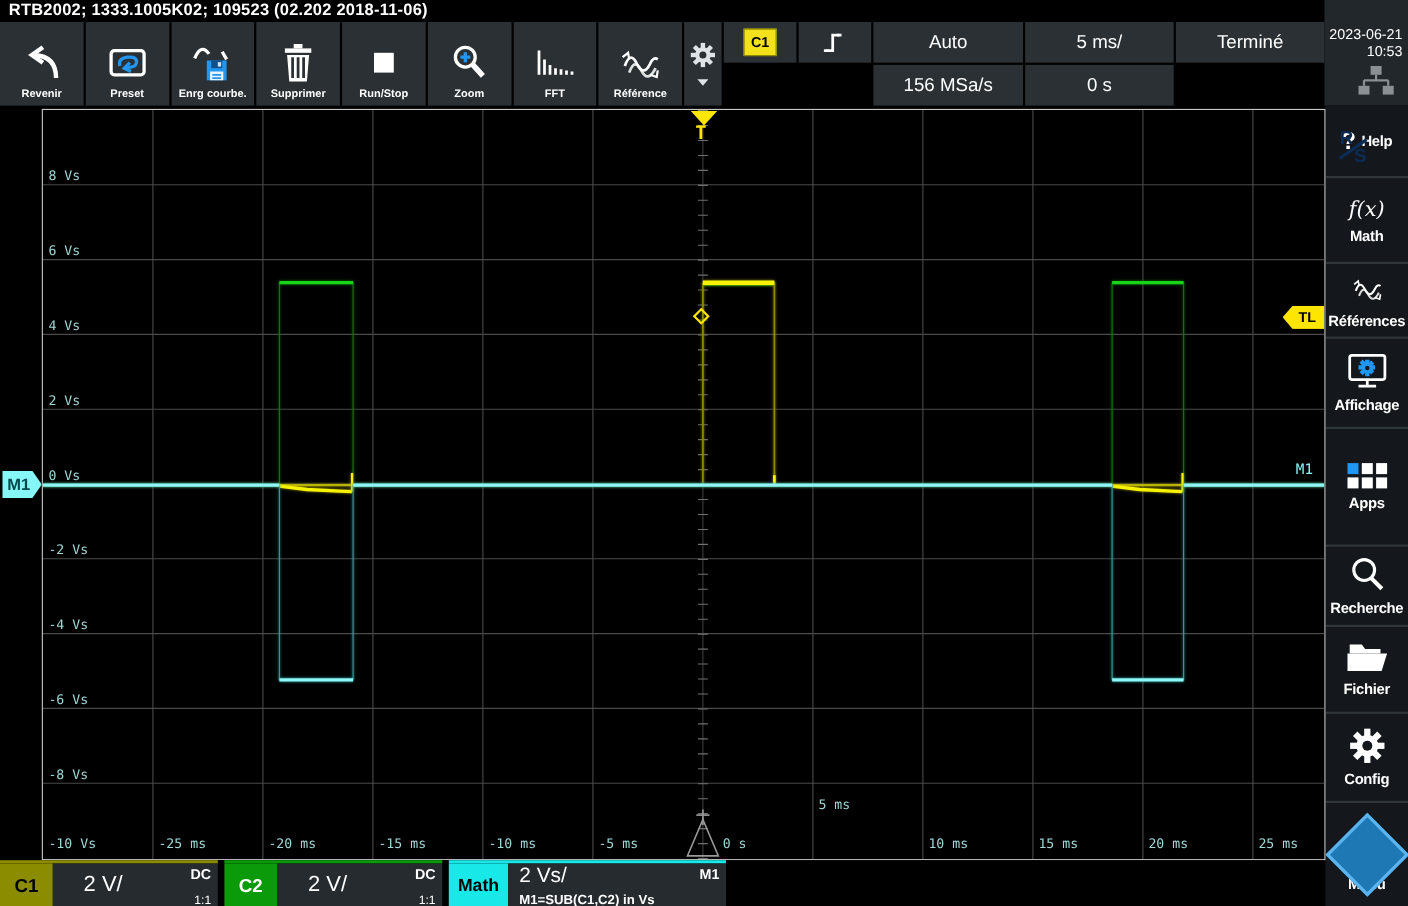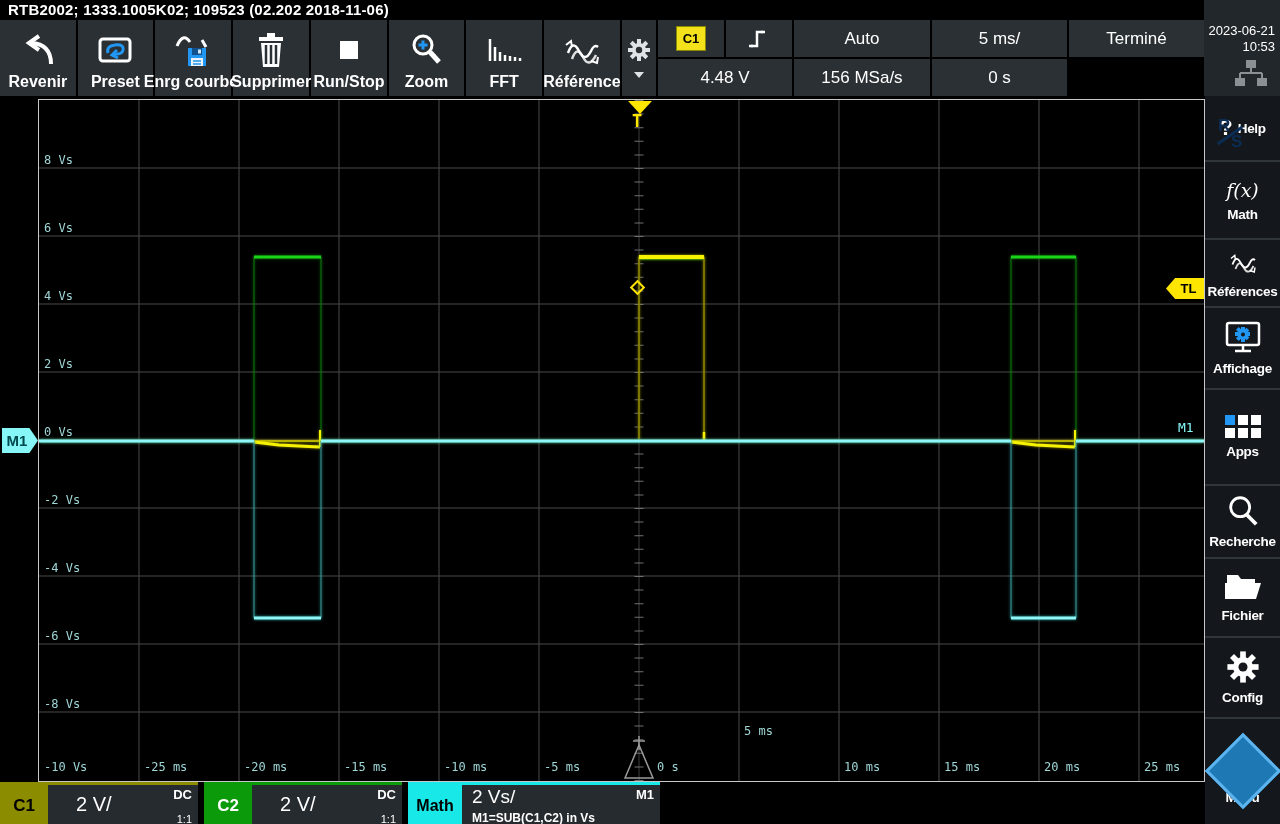--- a/index.html
+++ b/index.html
@@ -11,21 +11,21 @@
   
   #title-bar { left:0; top:0; width:1204px; height:20px; background:#000;
     font-size:15px; font-weight:bold; line-height:20px; padding-left:8px; letter-spacing:.2px; }
 
   
   #toolbar { left:0; top:20px; width:622px; height:76px; display:flex; }
   .tbtn { width:76px; height:76px; margin-right:2px; background:#2a3034;
     display:flex; flex-direction:column; align-items:center; justify-content:flex-end;
     padding-bottom:5px; }
   .tbtn .ic { height:44px; display:flex; align-items:center; justify-content:center; }
-  .tbtn .lbl { font-size:16px; font-weight:bold; white-space:nowrap; }
+  .tbtn .lbl { font-size:10px; font-weight:bold; white-space:nowrap; }
   #gear-col { left:622px; top:20px; width:34px; height:76px; background:#2a3034;
     display:flex; flex-direction:column; align-items:center; justify-content:center; gap:10px; }
   .dn-tri { width:0; height:0; border-left:5px solid transparent; border-right:5px solid transparent;
     border-top:6px solid #dfe3e6; }
 
   
   #status { left:658px; top:20px; width:546px; height:76px; }
   .cell { position:absolute; background:#2a3034; display:flex; align-items:center; justify-content:center;
     font-size:17px; }
   .badge-c1 { background:#f3e11c; color:#000; font-size:13px; font-weight:bold;
@@ -233,21 +233,20 @@
         <svg width="26" height="24" viewBox="0 0 26 24">
             <path d="M5 19 h6 v-14 h6" fill="none" stroke="#fff" stroke-width="2.5"></path>
             <line x1="3" y1="19" x2="7" y2="19" stroke="#fff" stroke-width="2.5"></line>
             <line x1="15" y1="5" x2="19" y2="5" stroke="#fff" stroke-width="2.5"></line>
           </svg>
       </span>
     </div>
     <div class="cell" style="left:136px;top:0;width:136px;height:37px;">Auto</div>
     <div class="cell" style="left:274px;top:0;width:135px;height:37px;">5 ms/</div>
     <div class="cell" style="left:411px;top:0;width:135px;height:37px;">Terminé</div>
-    <div class="cell" style="left:0;top:39px;width:134px;height:37px;">4.48 V</div>
     <div class="cell" style="left:136px;top:39px;width:136px;height:37px;">156 MSa/s</div>
     <div class="cell" style="left:274px;top:39px;width:135px;height:37px;">0 s</div>
   </div>
 
   <div id="corner" class="abs">
     <div class="dt">
       <div>2023-06-21</div>
       <div>10:53</div>
     </div>
     <span class="lan">
@@ -300,21 +299,21 @@
               <rect x="18" y="6" width="4" height="15" transform="rotate(90 20 13)"></rect>
               <rect x="18" y="6" width="4" height="15" transform="rotate(135 20 13)"></rect>
               <rect x="18" y="6" width="4" height="15"></rect>
               <circle cx="20" cy="13.5" r="5"></circle>
             </g>
             <circle cx="20" cy="13.5" r="2" fill="#14181c"></circle>
           </svg>
       </span>
       <span class="slbl">Affichage</span>
     </div>
-    <div class="sitem" style="height:96px;">
+    <div class="sitem" style="height:107px;">
       <span class="apps-grid">
           <i class="blue"></i>
           <i></i>
           <i></i>
           <i></i>
           <i></i>
           <i></i>
         </span>
       <span class="slbl">Apps</span>
     </div>

